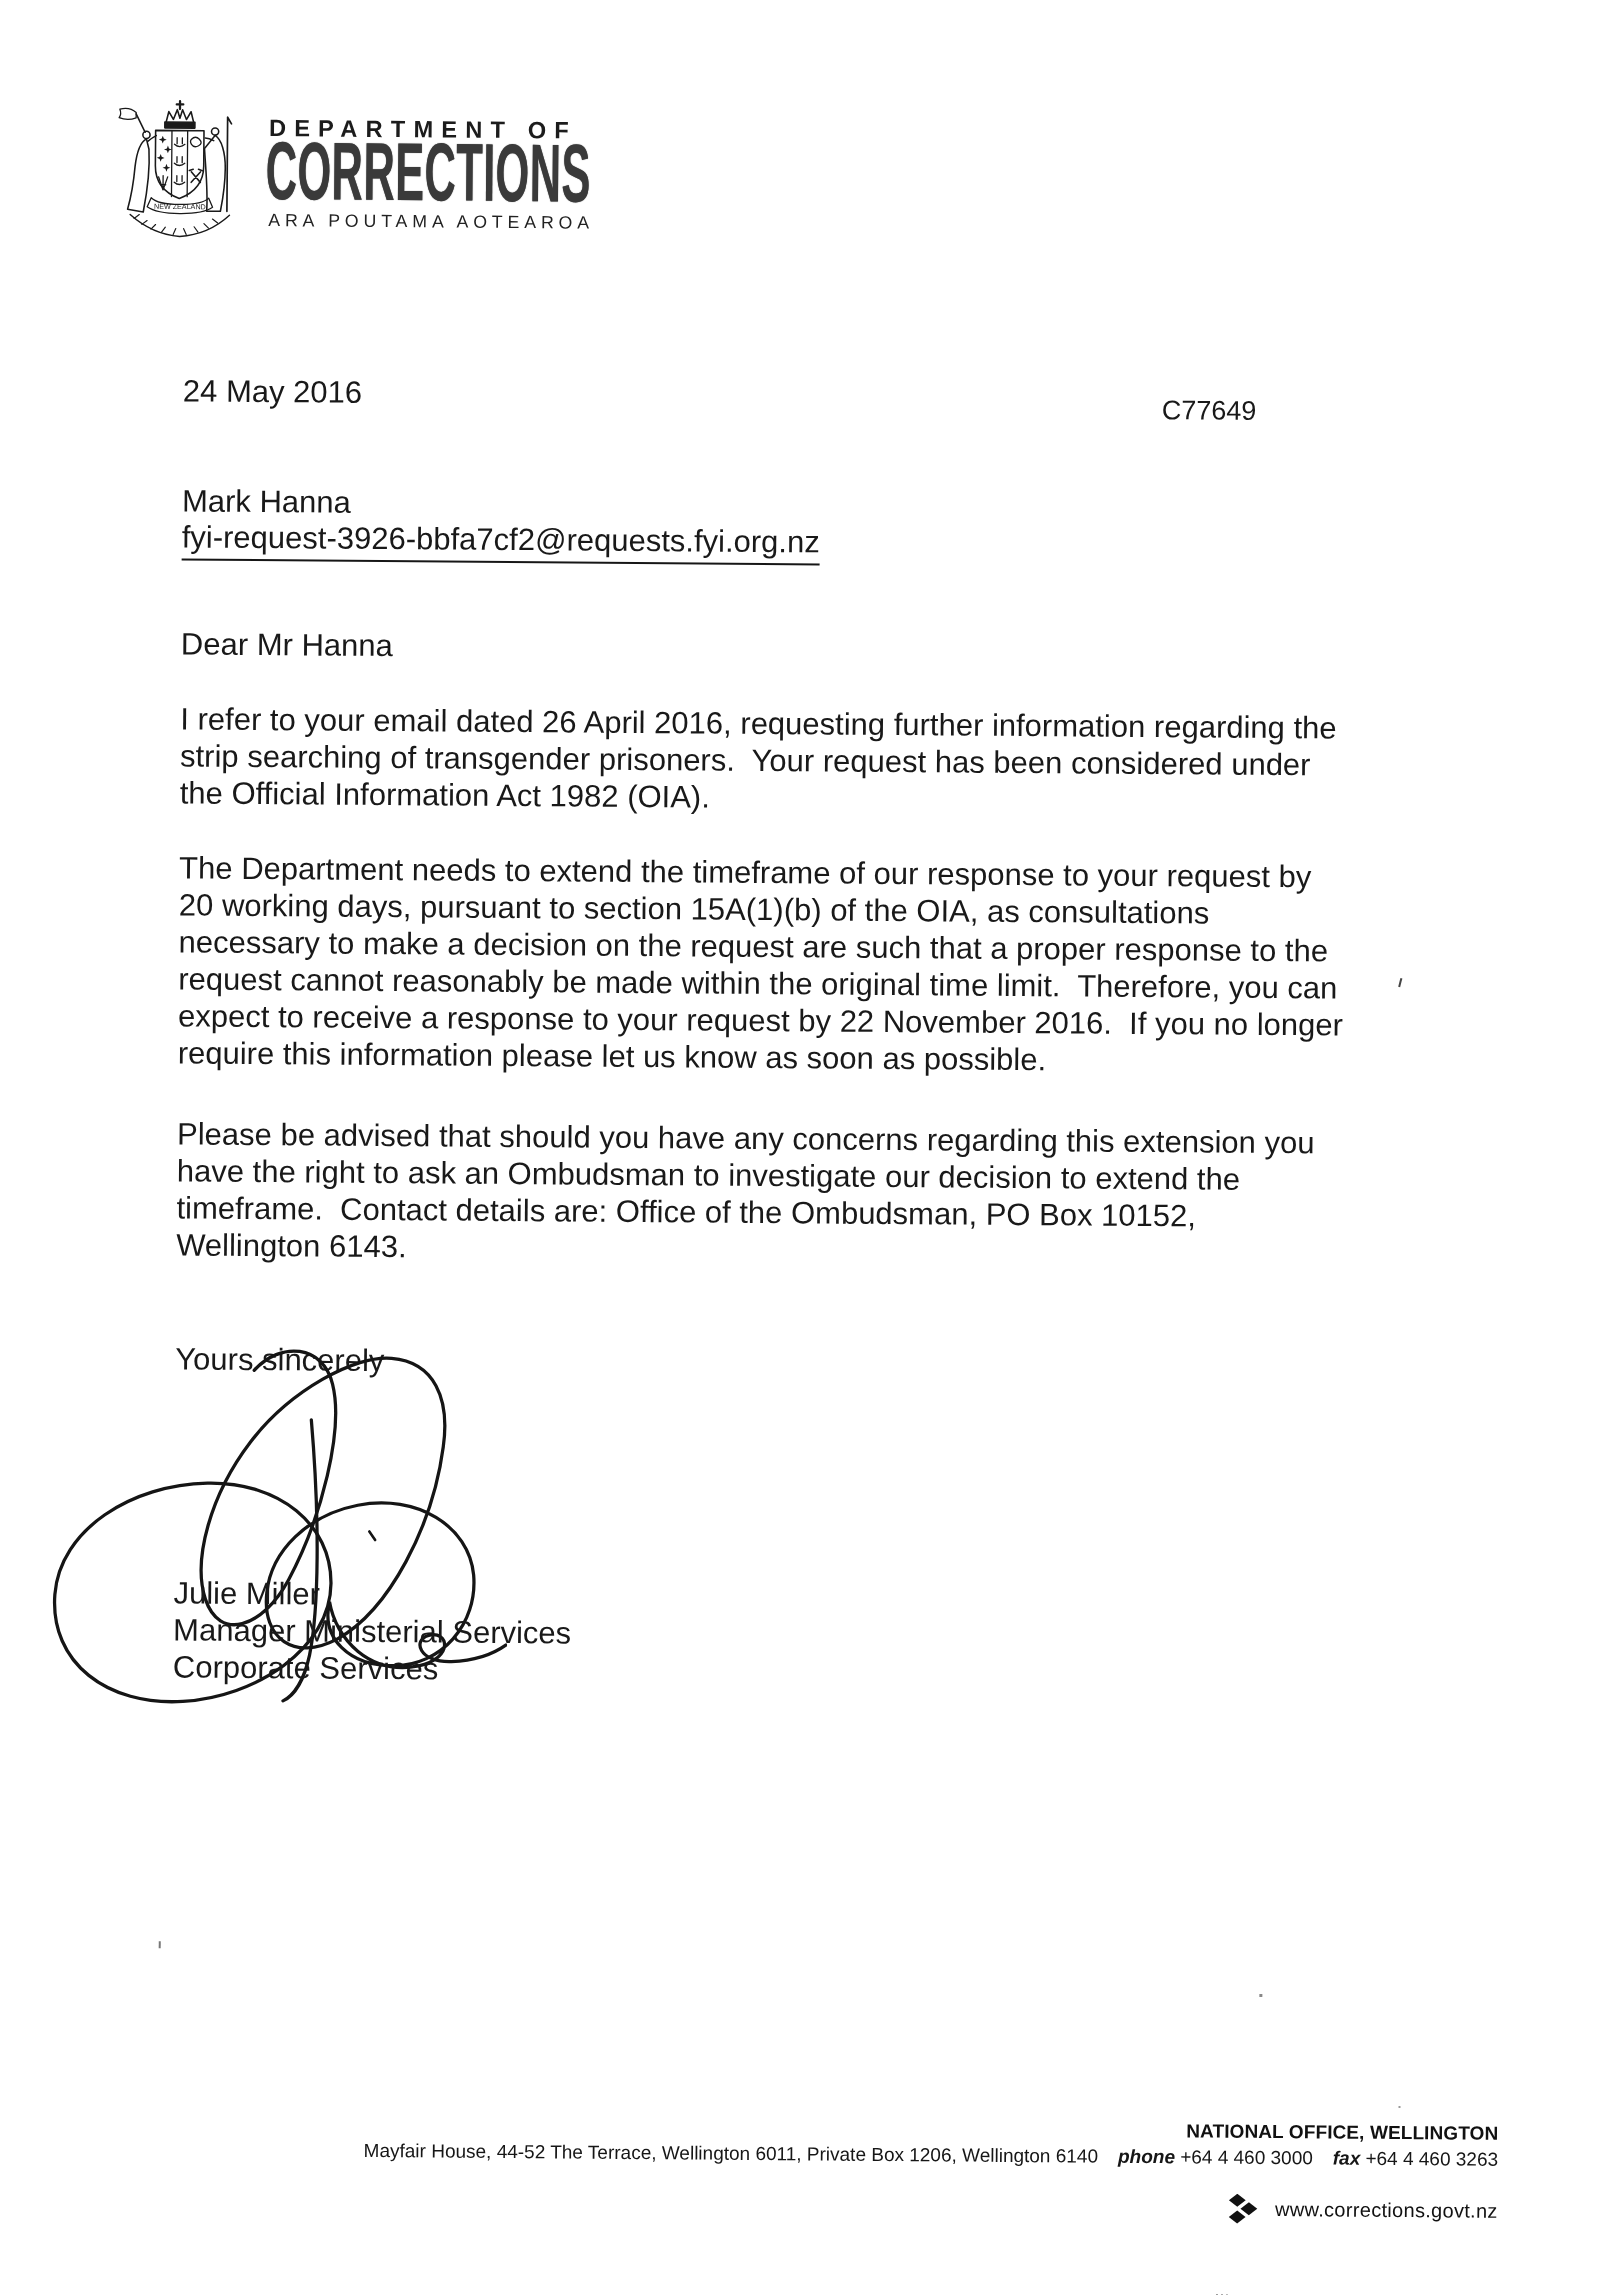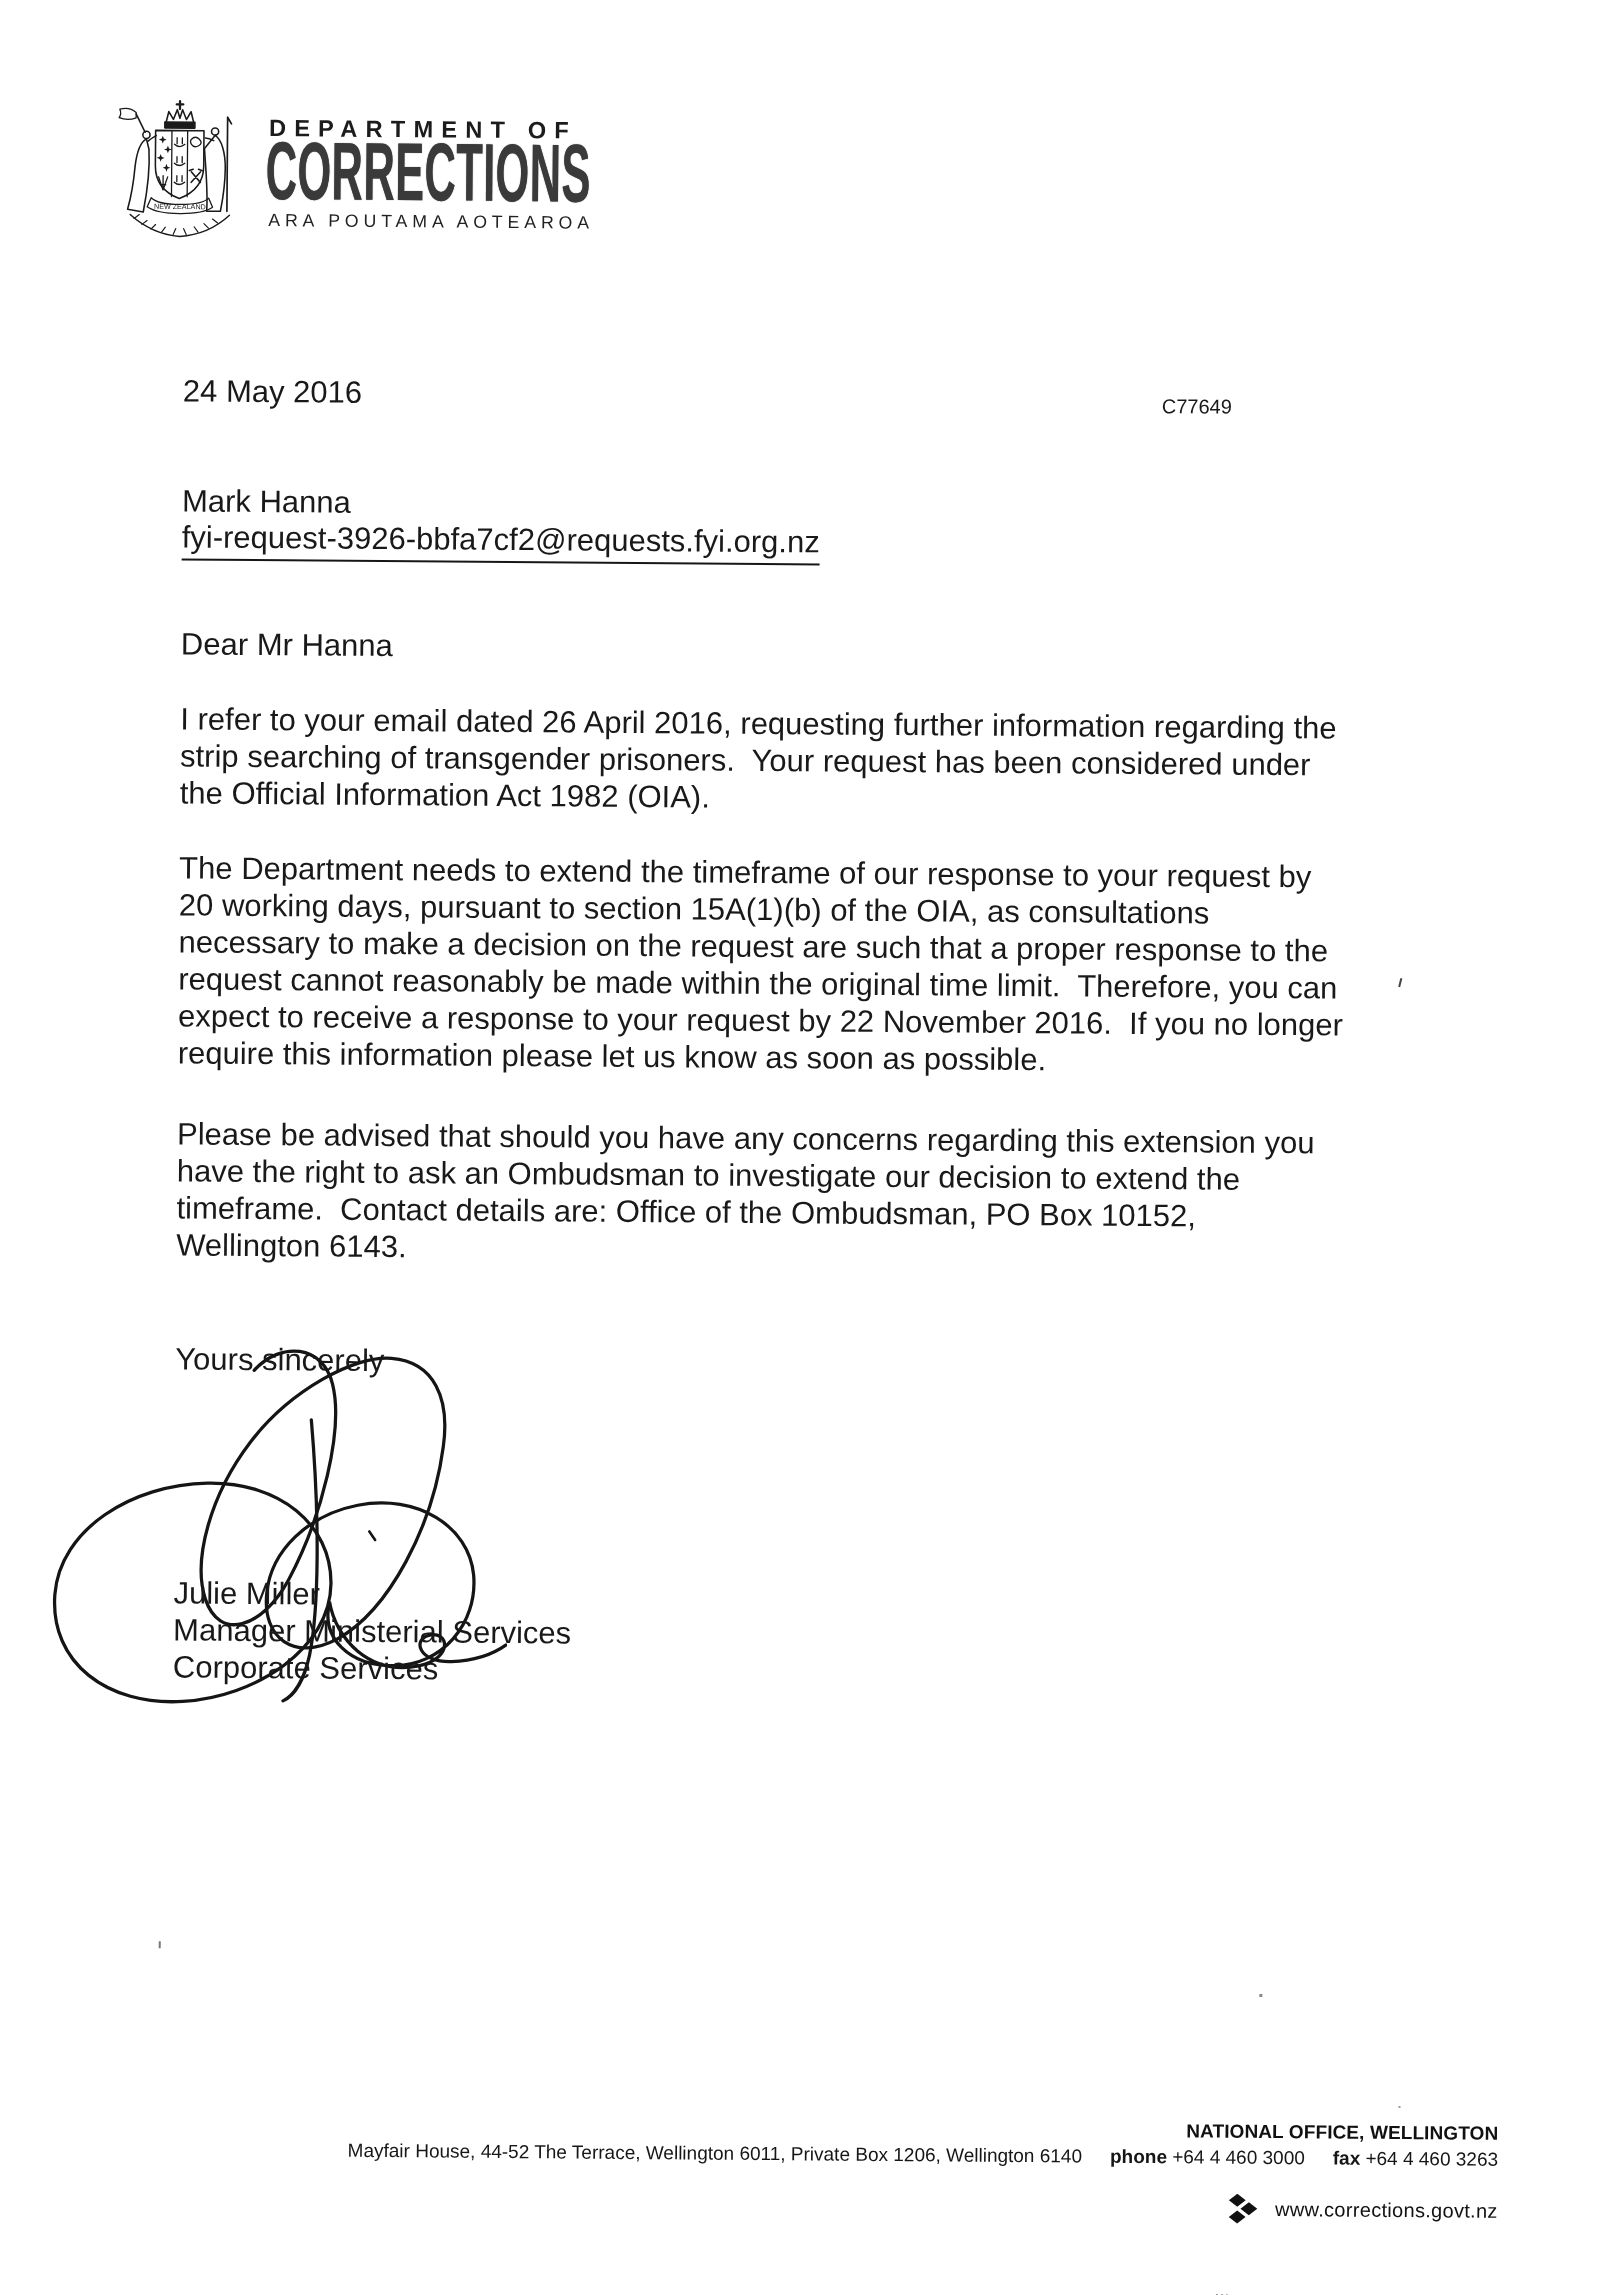--- a/index.html
+++ b/index.html
@@ -30,21 +30,21 @@
     transform:scaleX(0.53);transform-origin:left top;
     text-shadow:0 0 1.3px #555;
   }
   .maori{
     left:270px;top:208px;
     font-size:17.7px;font-weight:400;letter-spacing:4.9px;color:#222;
     white-space:nowrap;
   }
   
   .date{left:186px;top:372px;font-size:31px;}
-  .ref{left:1165px;top:386px;font-size:20px;}
+  .ref{left:1165px;top:386px;font-size:27px;}
   .recipient-name{left:186px;top:482px;font-size:31px;}
   .recipient-email{left:186px;top:518px;font-size:31px;}
   .recipient-email .u{
     display:inline-block;border-bottom:2.6px solid #161616;padding-bottom:3.3px;
   }
   .salutation{left:186px;top:625px;font-size:31px;}
   .para{
     left:186px;width:1302px;
     font-size:31px;line-height:37px;
     white-space:pre-wrap;
@@ -60,21 +60,21 @@
   .title2{left:186px;top:1648px;font-size:31px;}
   
   .office{
     left:0;top:2111px;width:1515px;text-align:right;
     font-size:19px;font-weight:700;letter-spacing:0.1px;color:#111;
   }
   .addr{
     left:0;top:2137px;width:1515px;text-align:right;
     font-size:19px;color:#161616;white-space:nowrap;
   }
-  .addr .lbl{font-weight:700;margin-left:28px;margin-right:5.2px;}
+  .addr .lbl{font-weight:700;font-style:italic;margin-left:20px;margin-right:5.2px;}
   .web-row{
     left:0;top:2184px;width:1515px;text-align:right;font-size:20px;color:#111;
   }
   .web-row .txt{display:inline-block;vertical-align:middle;margin-left:10.5px;letter-spacing:0.3px;}
   .web-row svg{vertical-align:middle;}
   
   .speck{position:absolute;background:#777;}
   .spk1{left:174px;top:1940px;width:2px;height:6.5px;}
   .spk2{left:1275px;top:1984px;width:2.6px;height:2.6px;background:#888;}
   .spk3{left:1407px;top:967px;width:2px;height:8.5px;background:#444;transform:rotate(14deg);}

